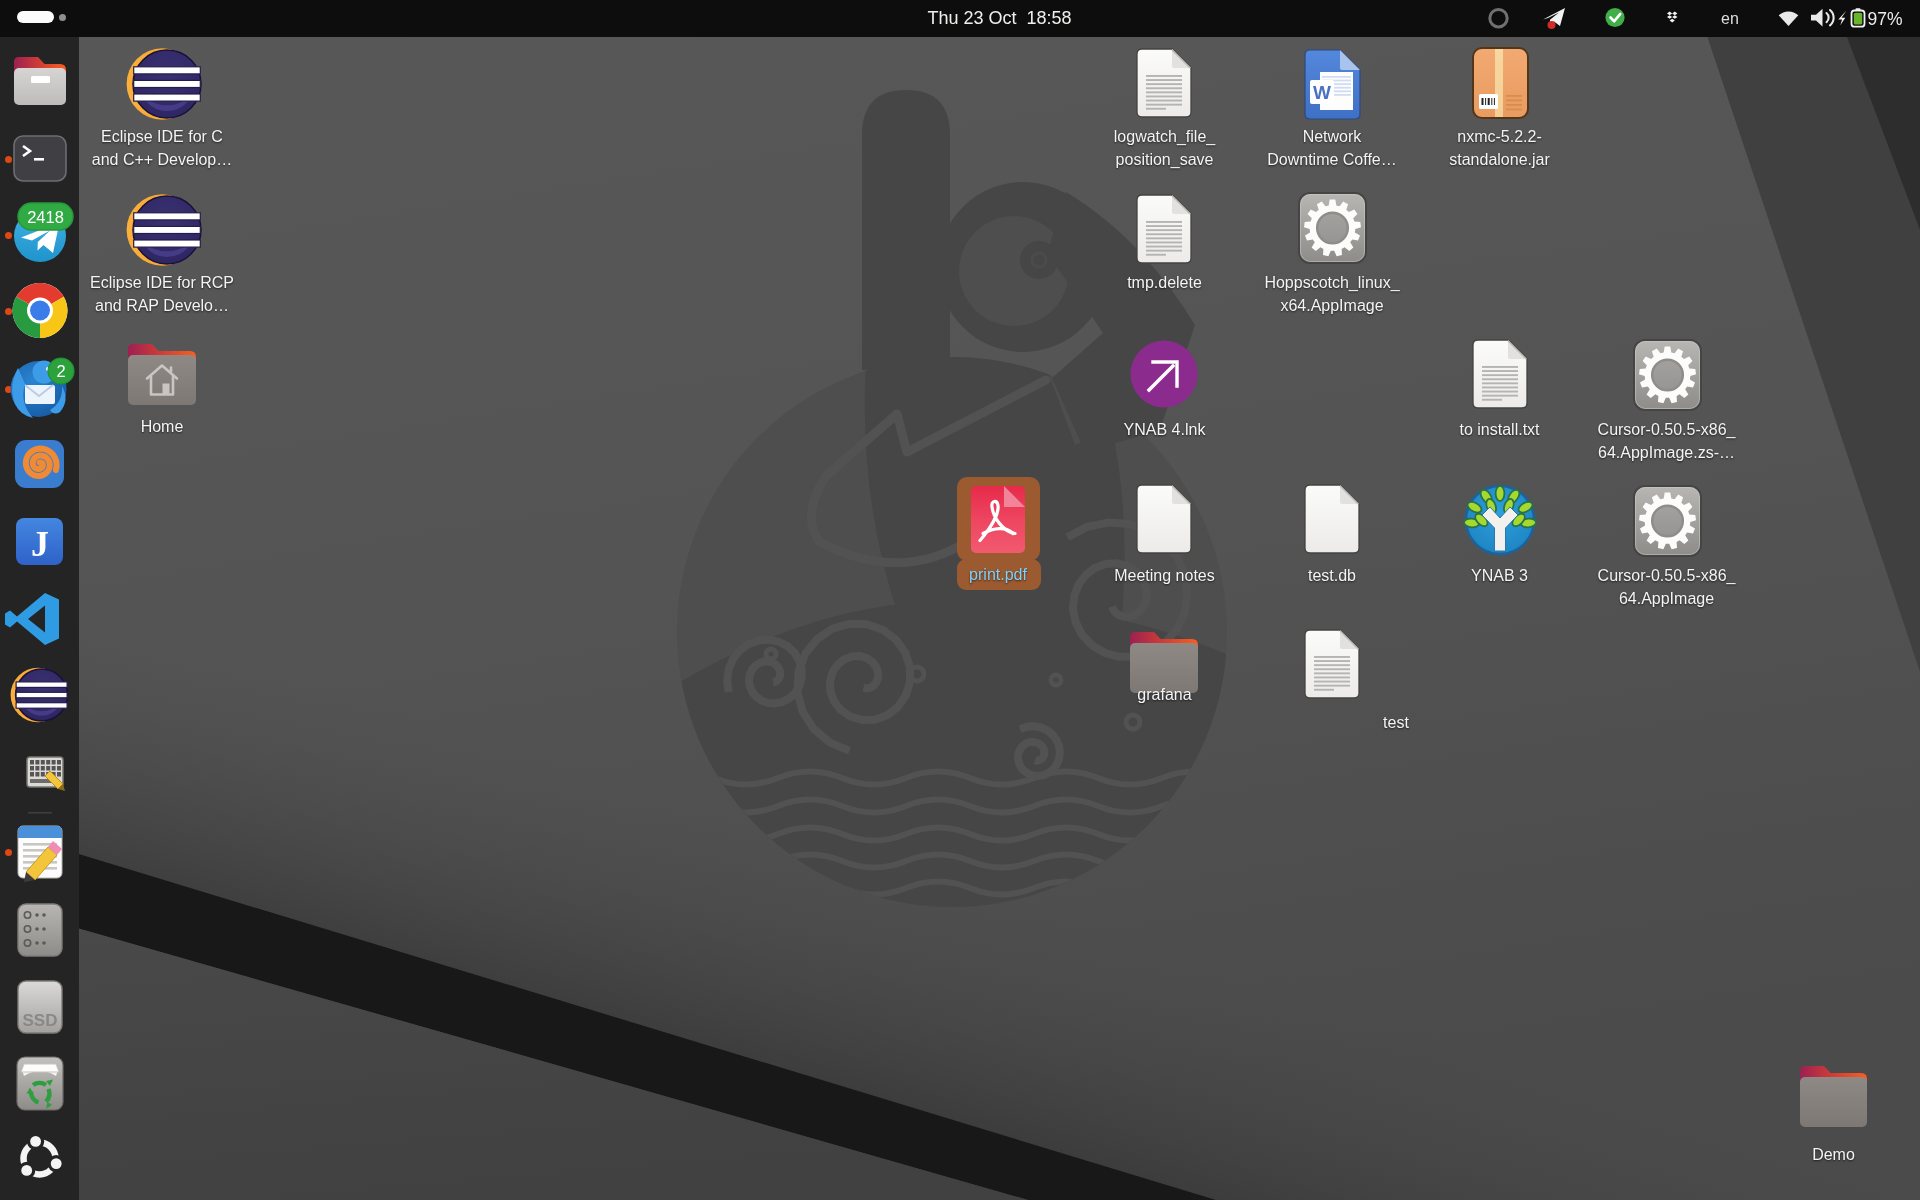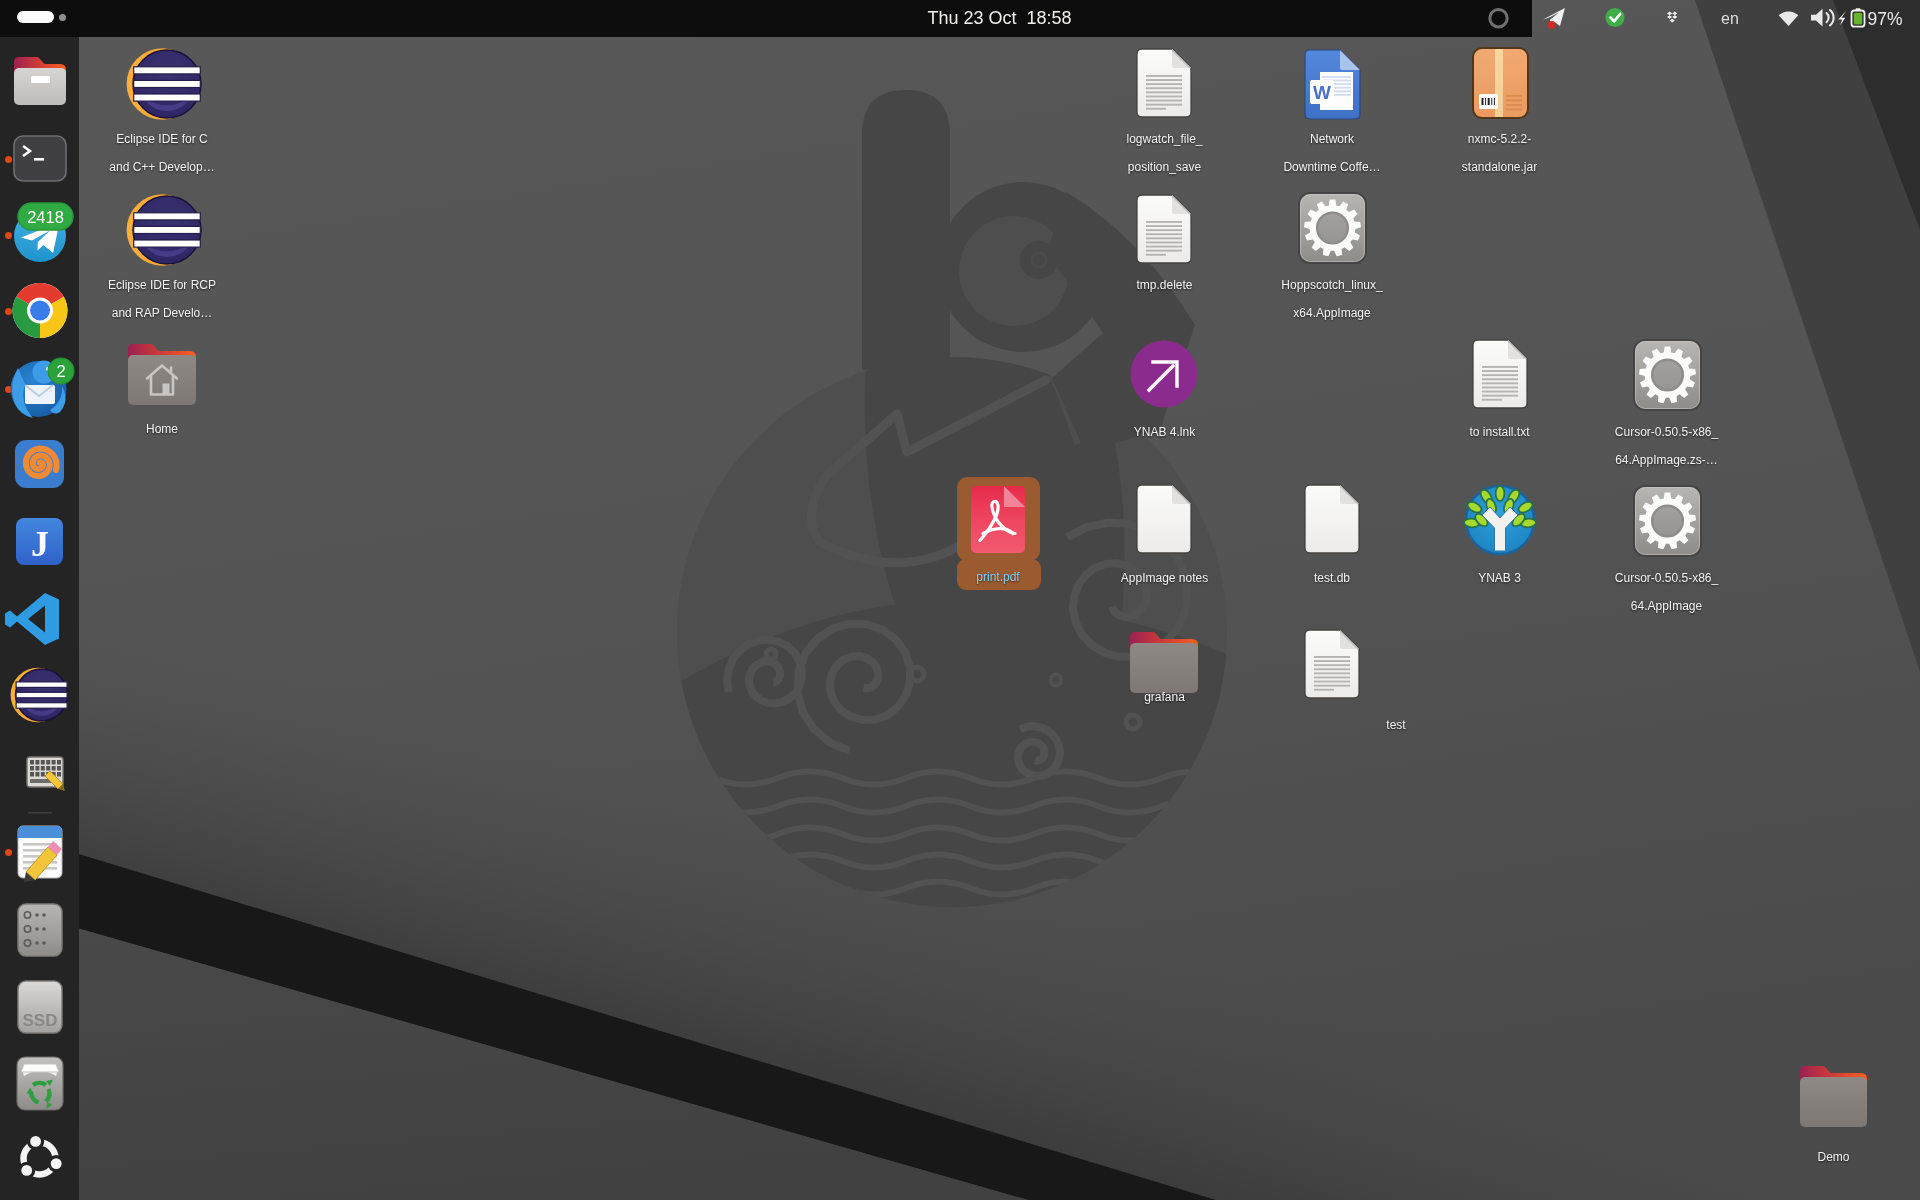--- a/index.html
+++ b/index.html
@@ -1,16 +1,16 @@
 <!DOCTYPE html>
 <html><head><meta charset="utf-8"><style>
 *{margin:0;padding:0;box-sizing:border-box}
 html,body{width:1920px;height:1200px;overflow:hidden;background:#555;font-family:"Liberation Sans",sans-serif}
 #stage{position:absolute;inset:0;width:1920px;height:1200px}
-.lbl{position:absolute;width:180px;text-align:center;font-size:12px;line-height:28px;color:#f4f4f4;
+.lbl{position:absolute;width:180px;text-align:center;font-size:16px;line-height:23px;color:#f4f4f4;
  text-shadow:0 1px 2px rgba(0,0,0,0.65);letter-spacing:0px}
 </style></head><body>
 <svg id="stage" width="1920" height="1200" viewBox="0 0 1920 1200">
 <defs>
 <linearGradient id="base" x1="0" y1="0" x2="0.25" y2="1">
  <stop offset="0" stop-color="#585858"></stop>
         <stop offset="0.55" stop-color="#545454"></stop>
         <stop offset="1" stop-color="#4b4b4b"></stop>
 </linearGradient>
 <linearGradient id="botg" x1="0" y1="0" x2="0.3" y2="1">
@@ -262,34 +262,34 @@
       <path d="M980.0,540.5 C991.0,527.5 999.0,513.5 998.0,505.5 C997.0,499.5 991.0,500.5 992.0,506.5 C993.0,517.5 1003.0,531.5 1015.0,533.5"></path>
       <path d="M983.0,533.5 C994.0,527.5 1006.0,526.5 1013.0,533.5"></path>
     </g>
   </svg>
 <div class="lbl" style="left:72px;top:124.5px">Eclipse IDE for C<br>and C++ Develop…</div>
 <div class="lbl" style="left:72px;top:271px">Eclipse IDE for RCP<br>and RAP Develo…</div>
 <div class="lbl" style="left:72px;top:415px">Home</div>
 <div class="lbl" style="left:1074.5px;top:124.5px">logwatch_file_<br>position_save</div>
 <div class="lbl" style="left:1074.5px;top:271px">tmp.delete</div>
 <div class="lbl" style="left:1074.5px;top:417.5px">YNAB 4.lnk</div>
-<div class="lbl" style="left:1074.5px;top:564px">AppImage notes</div>
+<div class="lbl" style="left:1074.5px;top:564px">Meeting notes</div>
 <div class="lbl" style="left:1074.5px;top:683px">grafana</div>
 <div class="lbl" style="left:1242px;top:124.5px">Network<br>Downtime Coffe…</div>
 <div class="lbl" style="left:1242px;top:271px">Hoppscotch_linux_<br>x64.AppImage</div>
 <div class="lbl" style="left:1242px;top:564px">test.db</div>
 <div class="lbl" style="left:1306px;top:710.5px">test</div>
 <div class="lbl" style="left:1409.5px;top:124.5px">nxmc-5.2.2-<br>standalone.jar</div>
 <div class="lbl" style="left:1409.5px;top:417.5px">to install.txt</div>
 <div class="lbl" style="left:1409.5px;top:564px">YNAB 3</div>
 <div class="lbl" style="left:1576.5px;top:417.5px">Cursor-0.50.5-x86_<br>64.AppImage.zs-…</div>
 <div class="lbl" style="left:1576.5px;top:564px">Cursor-0.50.5-x86_<br>64.AppImage</div>
 <div class="lbl" style="left:1743.5px;top:1142.5px">Demo</div>
 <div class="lbl" style="left:908px;top:563px;color:#7dd3fc">print.pdf</div>
-<div style="position:absolute;left:0;top:0;width:1532px;height:37px;background:#0d0d0d">
+<div style="position:absolute;left:0;top:0;width:1920px;height:37px;background:#0d0d0d">
 <div style="position:absolute;left:17px;top:11px;width:37px;height:12px;border-radius:6px;background:#fbfbfb"></div>
 <div style="position:absolute;left:59px;top:14px;width:7px;height:7px;border-radius:50%;background:#8f8f8f"></div>
 <div style="position:absolute;left:79px;top:0;width:1841px;height:37px;text-align:center;font-size:18px;line-height:37px;color:#f1efec">Thu 23 Oct&nbsp;&nbsp;18:58</div>
 <svg style="position:absolute;left:1480px;top:0" width="440" height="37" viewBox="0 0 440 37">
  <circle cx="18.5" cy="18.2" r="8.7" fill="none" stroke="#707070" stroke-width="3"></circle>
  <g>
   <path d="M63,19.5 L85,8 L80,26 L74,21.5 L70,24.5 L70,19.8 L79,12.5 L68,18 Z" fill="#f2f2f2"></path>
   <circle cx="71.5" cy="25" r="4" fill="#cf2b27"></circle>
  </g>
  <circle cx="135" cy="17.5" r="9.6" fill="#3fae49"></circle>

